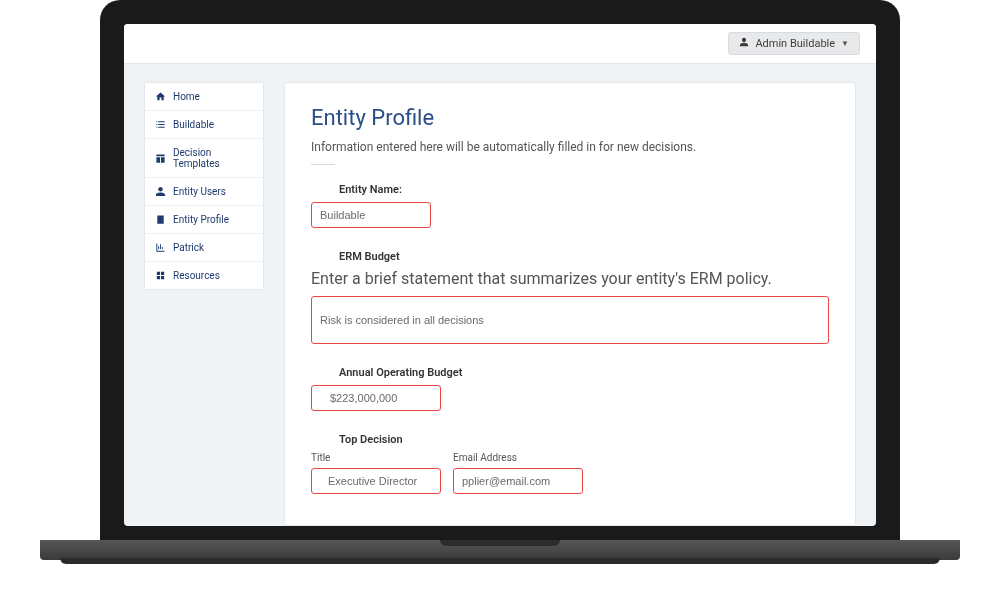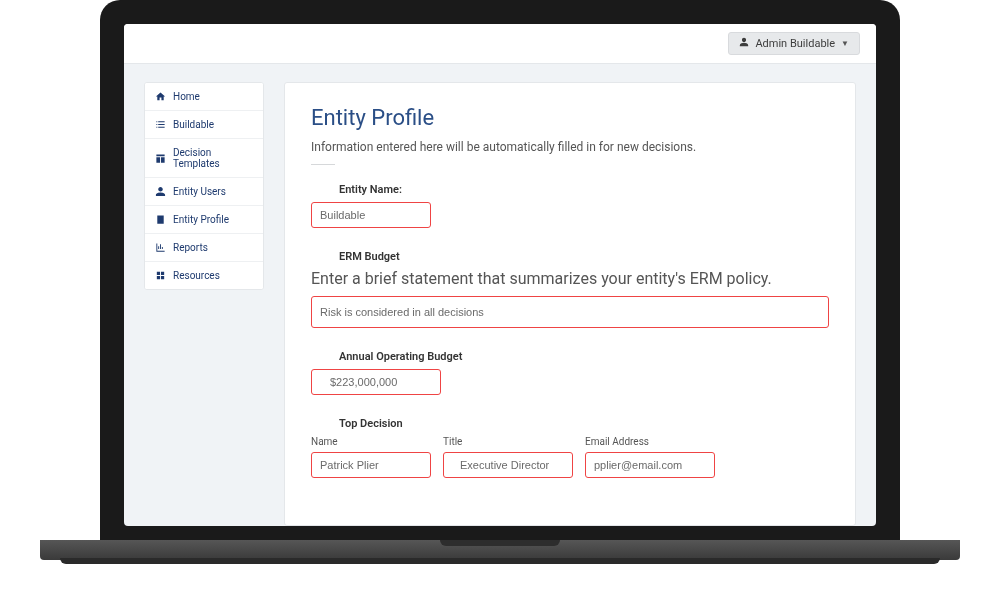--- a/index.html
+++ b/index.html
@@ -152,21 +152,21 @@
     }
     .text-input {
       border: 1px solid #ef4444;
       border-radius: 3px;
       padding: 6px 8px;
       font-size: 11px;
       color: #6a6a6a;
       width: 120px;
       background: #fff;
     }
-    .text-input.wide { width: 100%; height: 32px; }
+    .text-input.wide { width: 100%; height: 48px; }
     .field-block { margin-bottom: 22px; }
     .manager-row { display: flex; gap: 12px; }
     .manager-col { display: flex; flex-direction: column; }
     .manager-col .col-label { font-size: 10px; color: #555; margin-bottom: 5px; }
     .icon-svg { width: 11px; height: 11px; fill: #1e3a6e; }
     .user-icon-svg { width: 10px; height: 10px; fill: #3d3d3d; }
   </style>
 </head>
 <body>
 
@@ -227,21 +227,21 @@
               </svg>
           </span>
           <span>Entity Profile</span>
         </div>
         <div class="sidebar-item">
           <span class="sicon">
             <svg class="icon-svg" viewBox="0 0 24 24">
                 <path d="M3 3v18h18v-2H5V3H3zm4 12h2V9H7v6zm4 0h2V5h-2v10zm4 0h2v-4h-2v4z"></path>
               </svg>
           </span>
-          <span>Reports</span>
+          <span>Patrick</span>
         </div>
         <div class="sidebar-item">
           <span class="sicon">
             <svg class="icon-svg" viewBox="0 0 24 24">
                 <path d="M4 4h7v7H4V4zm9 0h7v7h-7V4zM4 13h7v7H4v-7zm9 0h7v7h-7v-7z"></path>
               </svg>
           </span>
           <span>Resources</span>
         </div>
       </div>
@@ -263,24 +263,20 @@
         </div>
 
         <div class="field-block">
           <div class="field-label">Annual Operating Budget</div>
           <input class="text-input" style="width: 130px; padding-left: 18px;" type="text" value="$223,000,000">
         </div>
 
         <div class="field-block">
           <div class="field-label">Top Decision</div>
           <div class="manager-row">
-            <div class="manager-col" style="width:120px">
-              <div class="col-label">Name</div>
-              <input class="text-input" style="width: 100%;" type="text" value="Patrick Plier">
-            </div>
             <div class="manager-col" style="width:130px">
               <div class="col-label">Title</div>
               <input class="text-input" style="width: 100%; padding-left: 16px;" type="text" value="Executive Director">
             </div>
             <div class="manager-col" style="width:130px">
               <div class="col-label">Email Address</div>
               <input class="text-input" style="width: 100%;" type="text" value="pplier@email.com">
             </div>
           </div>
         </div>

